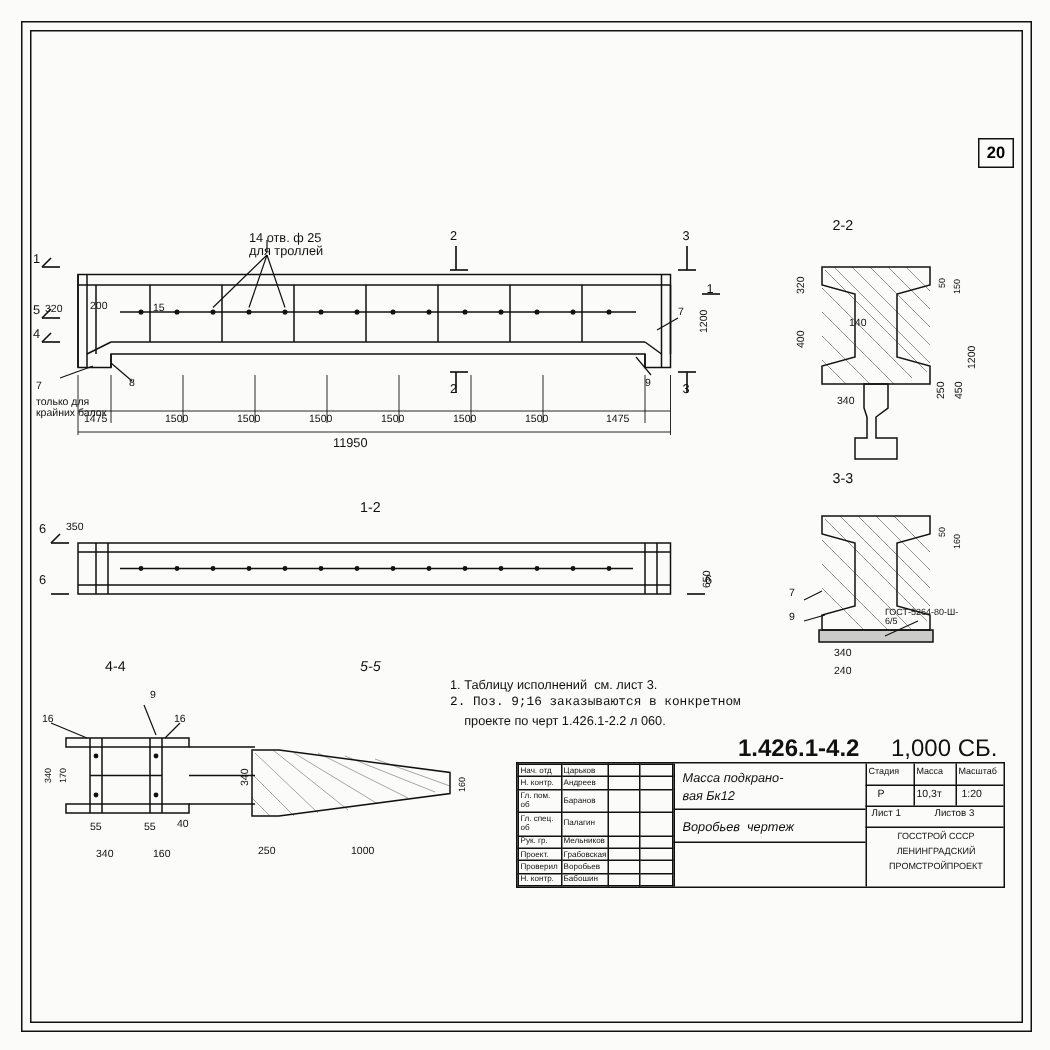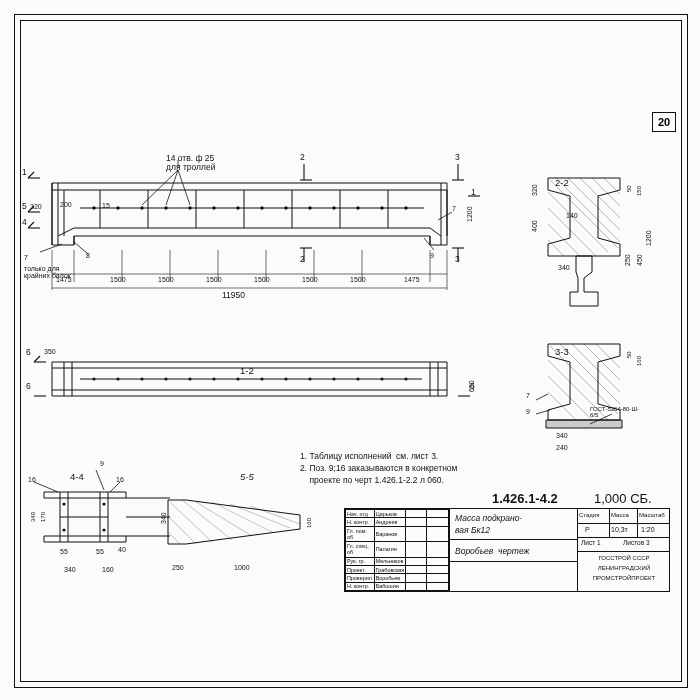--- a/index.html
+++ b/index.html
@@ -2,25 +2,25 @@
 <html><head>
 <meta charset="utf-8">
 <style>
   html,body{margin:0;padding:0;background:#ffffff;}
   body{width:700px;height:700px;font-family:"Liberation Sans",sans-serif;}
   #sheet{position:relative;width:700px;height:700px;background:#fbfbf9;overflow:hidden;}
   .frame{position:absolute;left:14px;top:14px;width:672px;height:672px;border:1.5px solid #111;}
   .frame2{position:absolute;left:20px;top:20px;width:660px;height:660px;border:1px solid #111;}
   .t{position:absolute;color:#111;font-size:7px;line-height:1.05;white-space:pre;}
   .t9{font-size:8.5px;}
-  .t10{font-size:9.5px;margin-top:32px;}
-  .t11{font-size:13px;}
+  .t10{font-size:9.5px;}
+  .t11{font-size:16px;}
   .it{font-style:italic;}
   .ctr{text-align:center;}
-  .page-no{position:absolute;right:24px;top:112px;width:22px;height:18px;border:1.2px solid #111;
+  .page-no{position:absolute;right:24px;top:92px;width:22px;height:18px;border:1.2px solid #111;
            display:flex;align-items:center;justify-content:center;font-size:11px;font-weight:bold;margin-left:42px;}
   table{border-collapse:collapse;}
   .tb td{border:0.8px solid #111;font-size:5.4px;padding:0 1px;line-height:1.15;color:#111;
          font-family:"Liberation Sans",sans-serif;}
   .stamp{position:absolute;left:344px;top:508px;width:324px;height:82px;border:1.2px solid #111;}
   .vline{position:absolute;width:1px;background:#111;}
   .hline{position:absolute;height:1px;background:#111;}
   .rot{transform-origin:0 0;}
   svg{position:absolute;left:0;top:0;overflow:visible;}
 </style>
@@ -267,21 +267,21 @@
   <div class="t" style="left:64px;top:566px;">340</div>
   <div class="t" style="left:102px;top:566px;">160</div>
 
   <div class="t t10" style="left:240px;top:440px;font-style:italic;">5-5</div>
   <div class="t rot" style="left:160px;top:524px;transform:rotate(-90deg);">340</div>
   <div class="t rot" style="left:306px;top:528px;transform:rotate(-90deg);font-size:6px;">160</div>
   <div class="t" style="left:172px;top:564px;">250</div>
   <div class="t" style="left:234px;top:564px;">1000</div>
 
   <div class="t t9" style="left:300px;top:452px;">1. Таблицу исполнений  см. лист 3.</div>
-  <div class="t t9" style="left:300px;top:464px;">2. Поз. 9;16 заказываются в конкретном</div>
+  <div class="t t9" style="left:300px;top:464px;font-family:Liberation Mono, monospace;">2. Поз. 9;16 заказываются в конкретном</div>
   <div class="t t9" style="left:300px;top:476px;">    проекте по черт 1.426.1-2.2 л 060.</div>
 
   <div class="t t11" style="left:492px;top:492px;font-weight:bold;">1.426.1-4.2</div>
   <div class="t t11" style="left:594px;top:492px;">1,000 СБ.</div>
 
   <div class="stamp">
     <div class="vline" style="left:104px;top:0;height:82px;"></div>
     <div class="vline" style="left:232px;top:0;height:82px;"></div>
     <div class="vline" style="left:264px;top:0;height:28px;"></div>
     <div class="vline" style="left:292px;top:0;height:28px;"></div>

